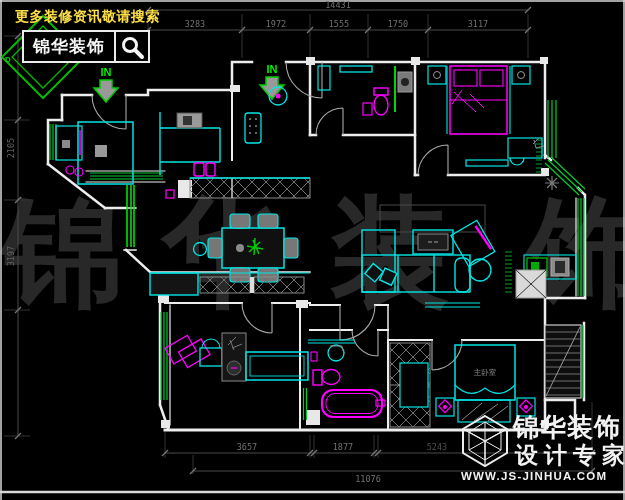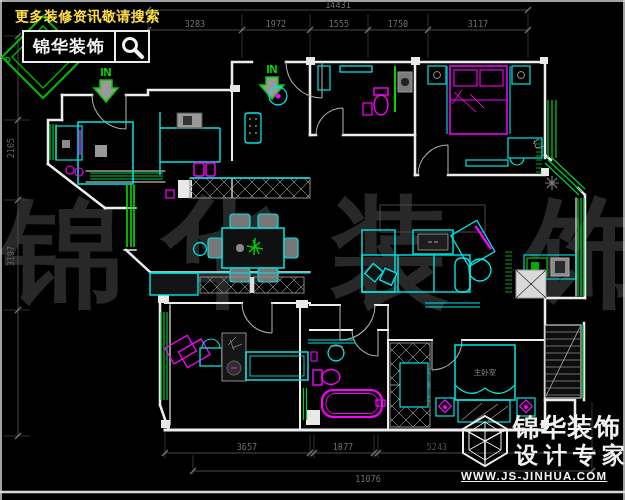--- a/index.html
+++ b/index.html
@@ -18,21 +18,21 @@
                font-size:17px;line-height:29px;text-align:center;letter-spacing:1px;white-space:nowrap;}
   .search-cell{width:32px;border-left:2px solid #ececec;display:flex;align-items:center;justify-content:center;}
   .diamond-svg{position:absolute;left:-2px;top:12px;}
   
   .brand-bottom{position:absolute;left:453px;top:408px;width:172px;height:92px;z-index:4;}
   .bb-name{position:absolute;left:60px;top:2px;color:#f2f2f2;font-family:"DejaVu Serif",serif;
            font-weight:bold;font-size:26px;letter-spacing:1px;white-space:nowrap;}
   .bb-sub{position:absolute;left:62px;top:32px;color:#f2f2f2;font-family:"DejaVu Serif",serif;
           font-weight:bold;font-size:23px;letter-spacing:6px;white-space:nowrap;}
   .bb-url{position:absolute;left:8px;top:62px;color:#f2f2f2;font-weight:bold;
-          font-size:11.5px;letter-spacing:1.2px;white-space:nowrap;text-decoration:underline;}
+          font-size:11.5px;letter-spacing:1.2px;white-space:nowrap;}
   .cube-svg{position:absolute;left:6px;top:6px;}
 </style>
 </head>
 <body>
 
 <div class="canvas">
 
   <div class="wm" style="left:2px;top:192px">锦</div>
   <div class="wm" style="left:162px;top:192px">华</div>
   <div class="wm" style="left:330px;top:192px">装</div>

